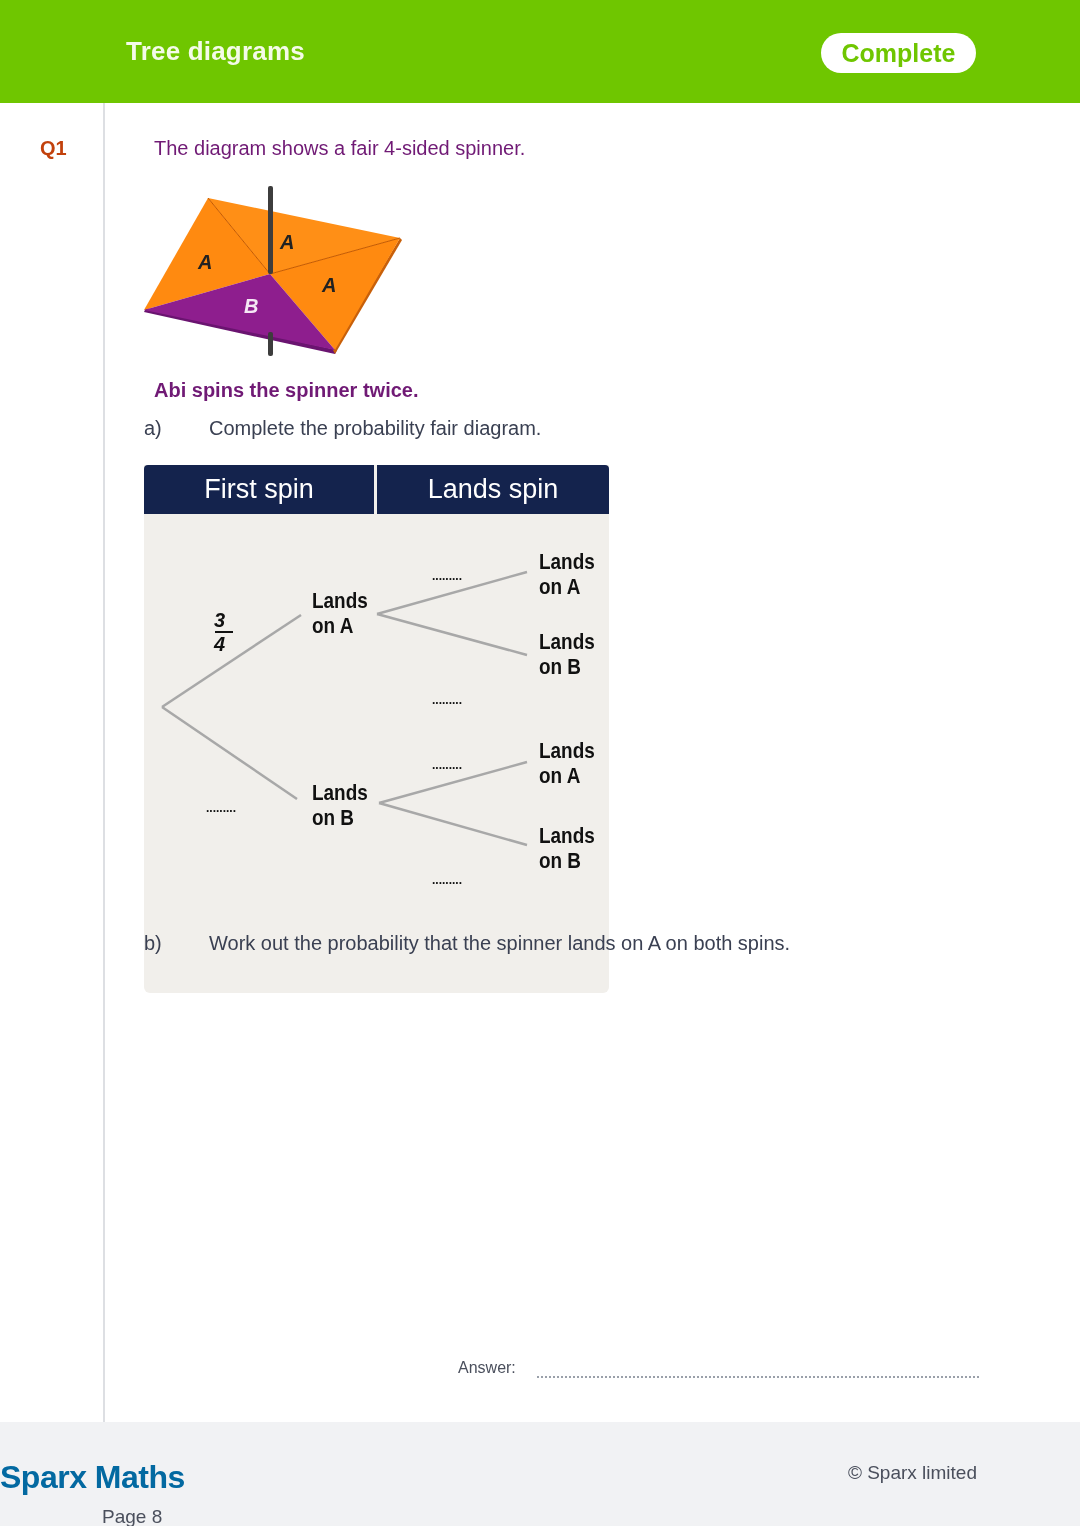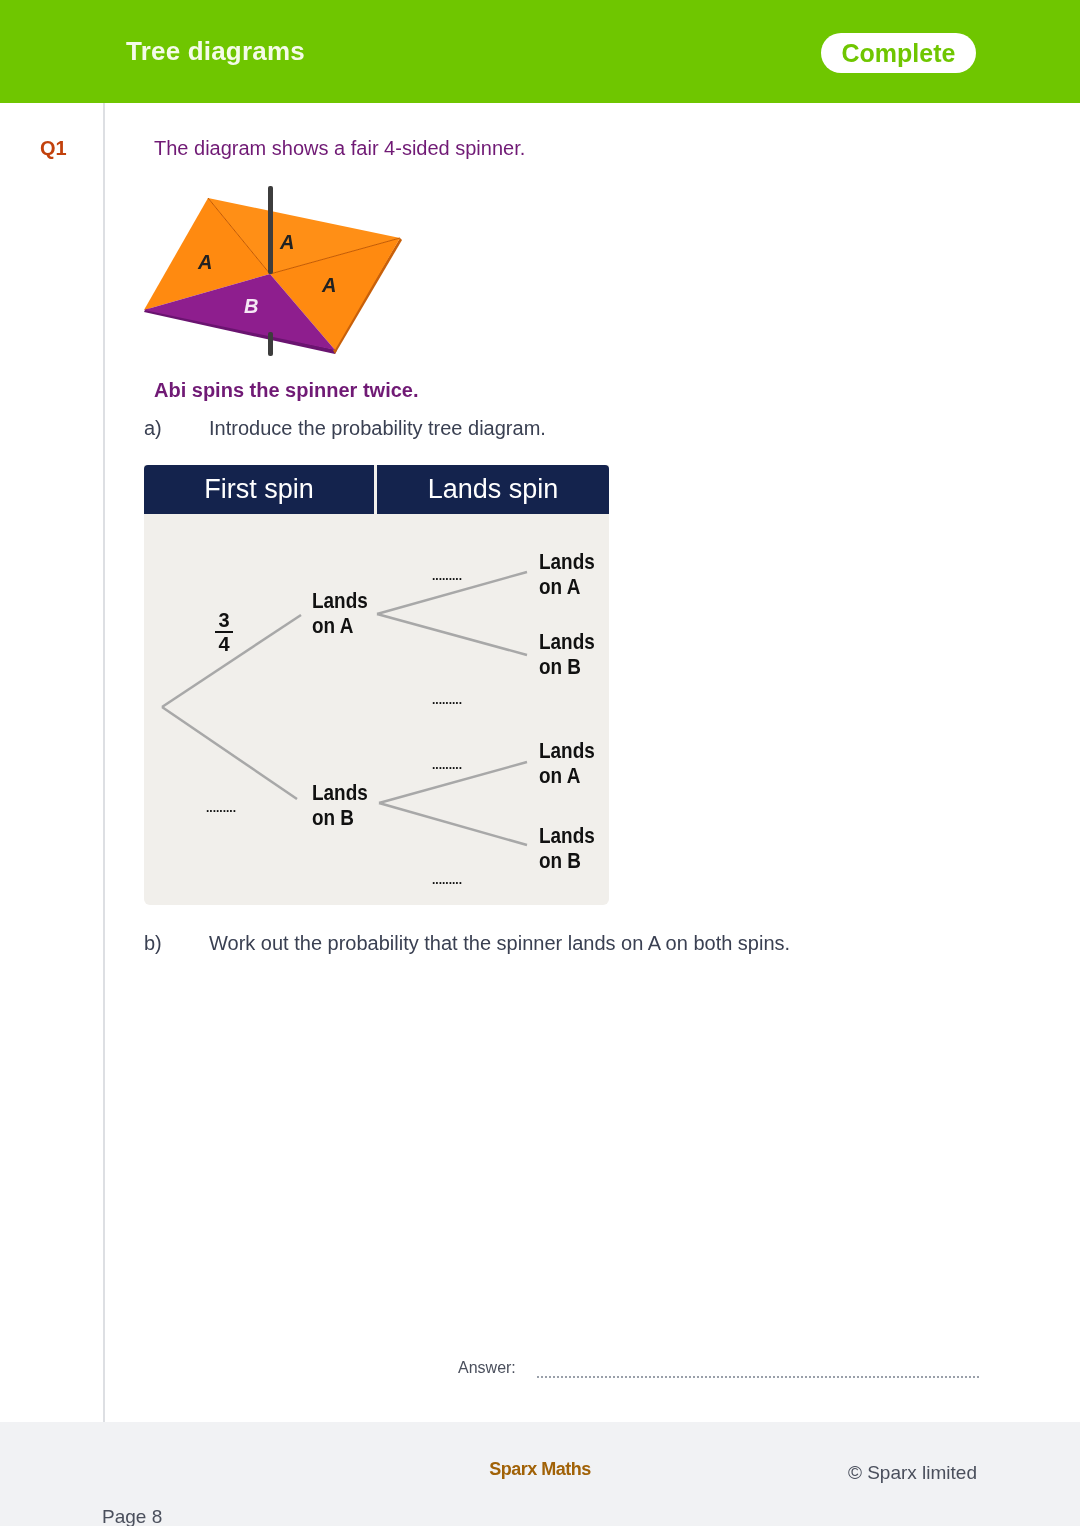--- a/index.html
+++ b/index.html
@@ -17,36 +17,36 @@
   .t1 { left: 144px; top: 137px; }
   .t2 { left: 144px; top: 379px; font-weight: bold; }
   .part-label { position: absolute; font-size: 20px; color: #3a4052; }
   .pa { left: 144px; top: 417px; }
   .pa-text { left: 209px; top: 417px; }
   .pb { left: 144px; top: 932px; }
   .pb-text { left: 209px; top: 932px; }
 
   .spinner { position: absolute; left: 140px; top: 182px; width: 270px; height: 180px; }
 
-  .tree { position: absolute; left: 144px; top: 465px; width: 465px; height: 440px; background: #f1efeb; border-radius: 0 0 6px 6px; }
+  .tree { position: absolute; left: 144px; top: 465px; width: 465px; height: 528px; background: #f1efeb; border-radius: 0 0 6px 6px; }
   .tree-head { position: absolute; top: 0; height: 49px; background: #14234d; color: #ffffff; font-family: "Liberation Sans Narrow", "Liberation Sans", sans-serif; font-size: 27px; text-align: center; line-height: 49px; font-stretch: condensed; }
   .th1 { left: 0; width: 230px; border-radius: 4px 0 0 0; }
   .th2 { left: 233px; width: 232px; border-radius: 0 4px 0 0; }
   .tree svg { position: absolute; left: 0; top: 0; }
   .node { position: absolute; font-size: 22px; font-weight: bold; color: #111; line-height: 25px; transform: scaleX(0.86); transform-origin: left top; }
   .blank { position: absolute; font-size: 12px; color: #111; letter-spacing: 0px; font-weight: bold; }
-  .frac { position: absolute; left: 70px; top: 145px; width: 20px; text-align: center; font-size: 20px; font-weight: bold; color: #111; line-height: 20px; }
+  .frac { position: absolute; left: 70px; top: 145px; width: 20px; text-align: left; font-size: 20px; font-weight: bold; color: #111; line-height: 20px; font-style: italic; }
   .frac .bar { display: block; height: 2px; background: #111; margin: 1px 1px; }
 
   .answer-label { position: absolute; left: 458px; top: 1359px; font-size: 16px; color: #4a4f5c; }
   .answer-line { position: absolute; left: 537px; top: 1376px; width: 442px; border-bottom: 2px dotted #9aa0aa; }
 
   .footer { position: absolute; left: 0; top: 1422px; width: 1080px; height: 104px; background: #f1f2f4; }
   .page-num { position: absolute; left: 102px; top: 40px; font-size: 19px; color: #4a4f5c; margin-top: 44px; }
-  .brand { position: absolute; left: 0; width: 1080px; top: 37px; text-align: center; font-size: 18px; font-weight: bold; color: #a16207; letter-spacing: -0.5px; }
+  .brand { position: absolute; left: 0; width: 1080px; top: 37px; text-align: left; font-size: 32px; font-weight: bold; color: #0369a1; letter-spacing: -0.5px; }
   .copyright { position: absolute; right: 103px; top: 40px; font-size: 19px; color: #4a4f5c; }
 </style>
 </head>
 <body>
 
 <div class="header">
   <div class="header-title">Tree diagrams</div>
   <div class="intro-pill">Complete</div>
 </div>
 
@@ -74,21 +74,21 @@
   <rect x="128" y="150" width="5" height="24" fill="#3d3d3d" rx="2"></rect>
   <text x="58" y="87" font-family="Liberation Sans, sans-serif" font-style="italic" font-weight="bold" font-size="20" fill="#222">A</text>
   <text x="140" y="67" font-family="Liberation Sans, sans-serif" font-style="italic" font-weight="bold" font-size="20" fill="#222">A</text>
   <text x="182" y="110" font-family="Liberation Sans, sans-serif" font-style="italic" font-weight="bold" font-size="20" fill="#222">A</text>
   <text x="104" y="131" font-family="Liberation Sans, sans-serif" font-style="italic" font-weight="bold" font-size="20" fill="#f5e8f5">B</text>
 </svg>
 
 <div class="text t2">Abi spins the spinner twice.</div>
 
 <div class="part-label pa">a)</div>
-<div class="part-label pa-text">Introduce the probability tree diagram.</div>
+<div class="part-label pa-text">Complete the probability fair diagram.</div>
 
 <div class="tree">
   <div class="tree-head th1">First spin</div>
   <div class="tree-head th2">Lands spin</div>
 
   <svg width="465" height="440">
     <g stroke="#a8a8a8" stroke-width="2.5" fill="none">
       <line x1="18" y1="242" x2="157" y2="150"></line>
       <line x1="18" y1="242" x2="153" y2="334"></line>
       <line x1="233" y1="149" x2="383" y2="107"></line>

